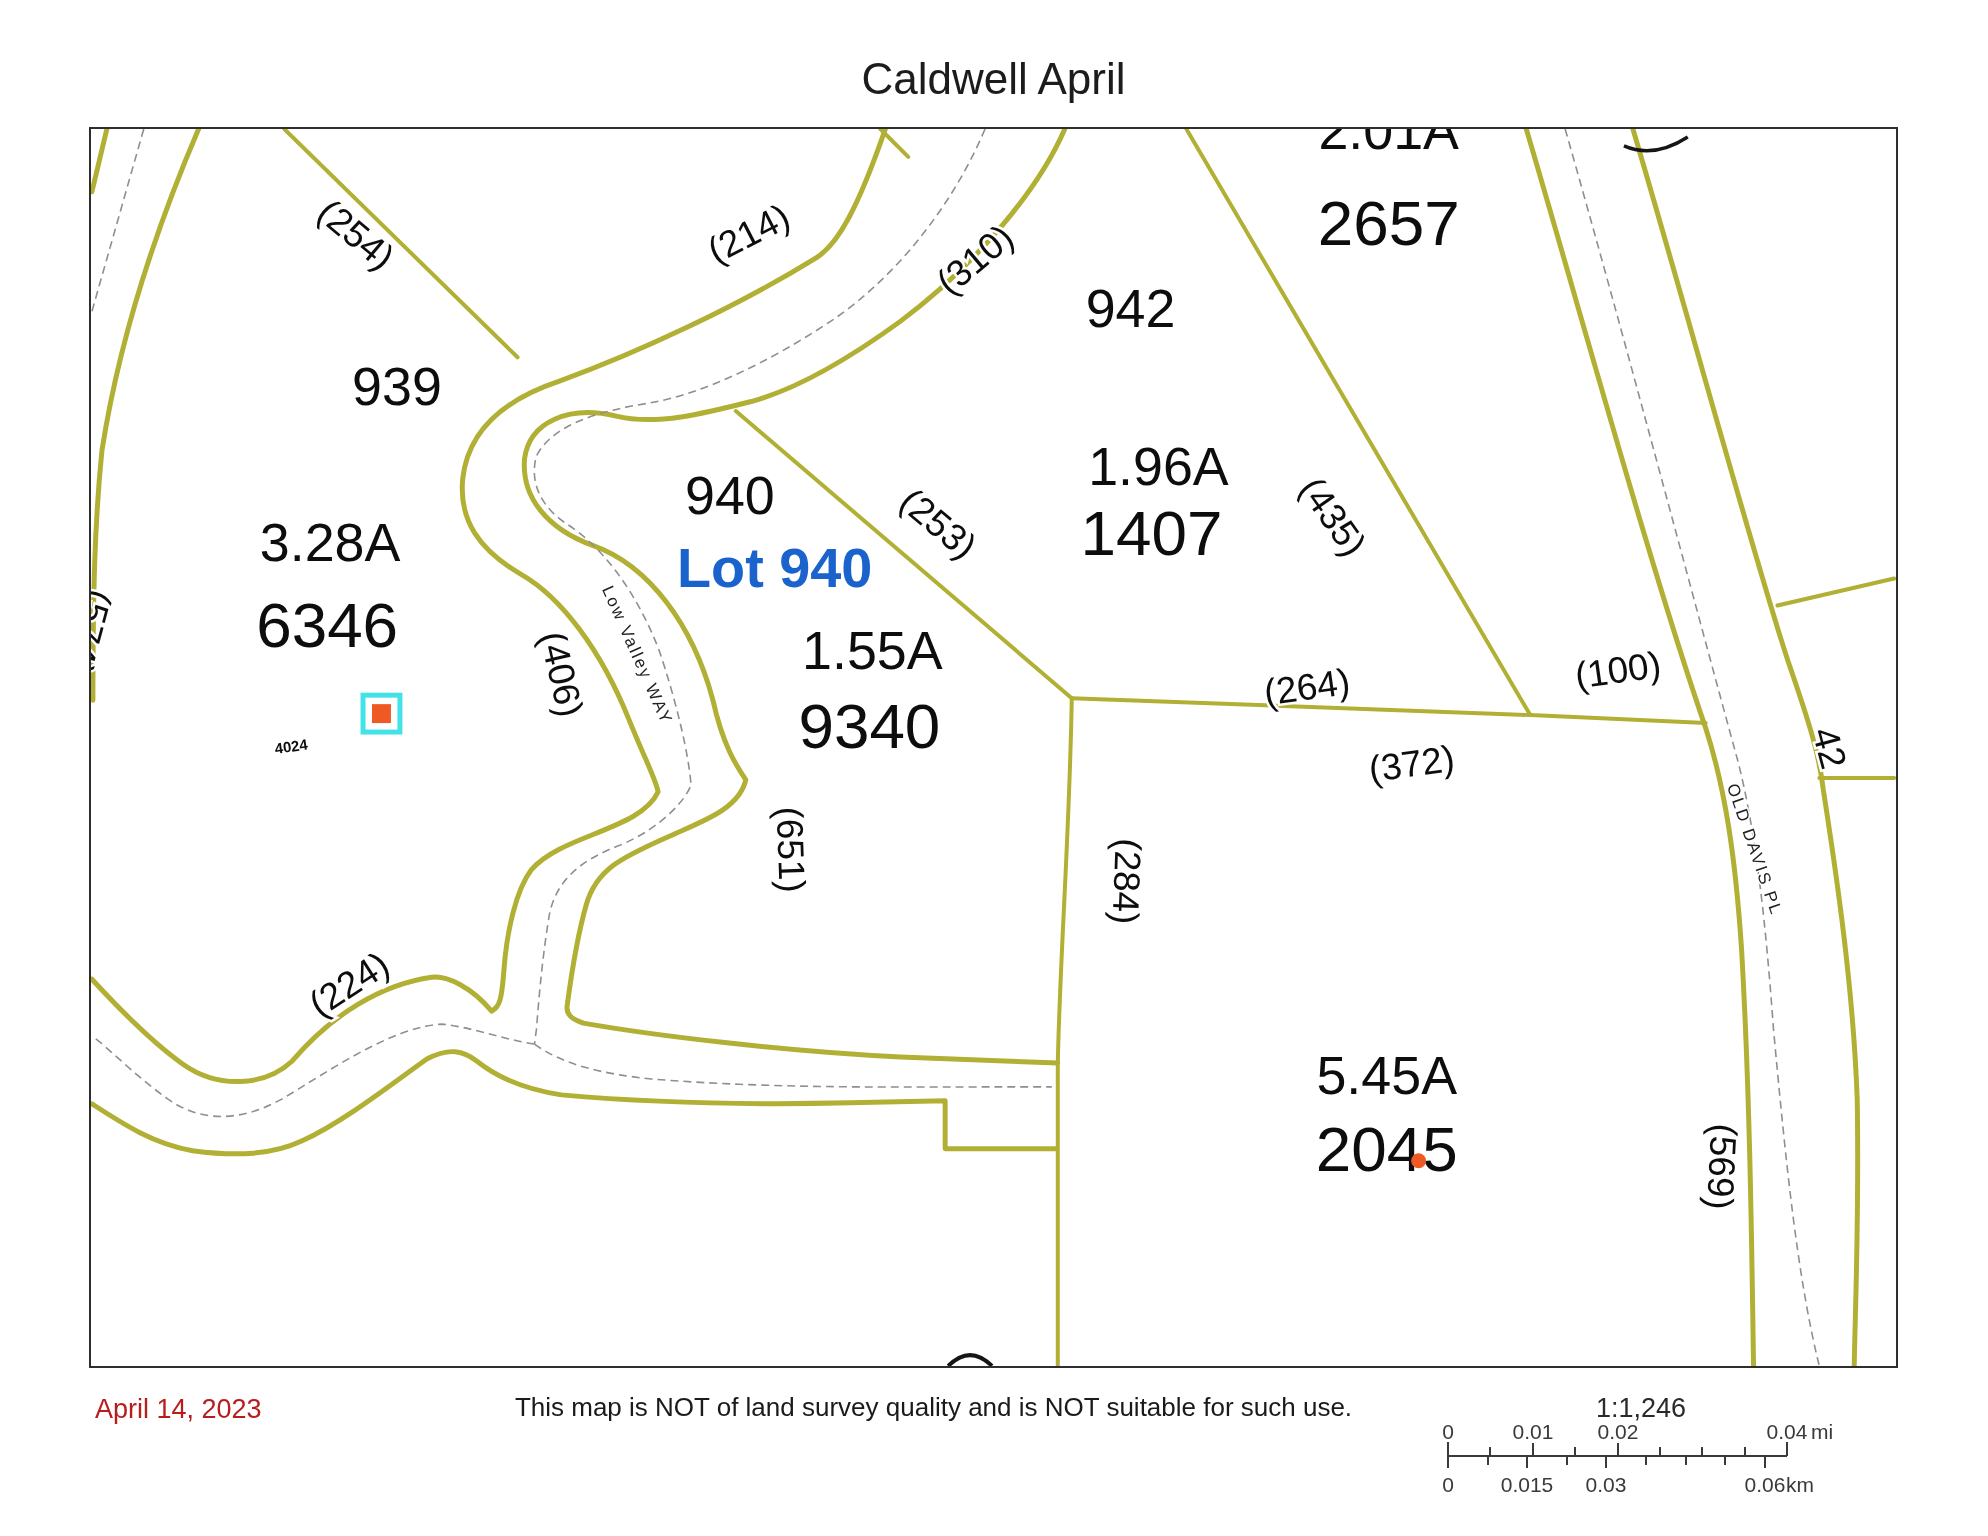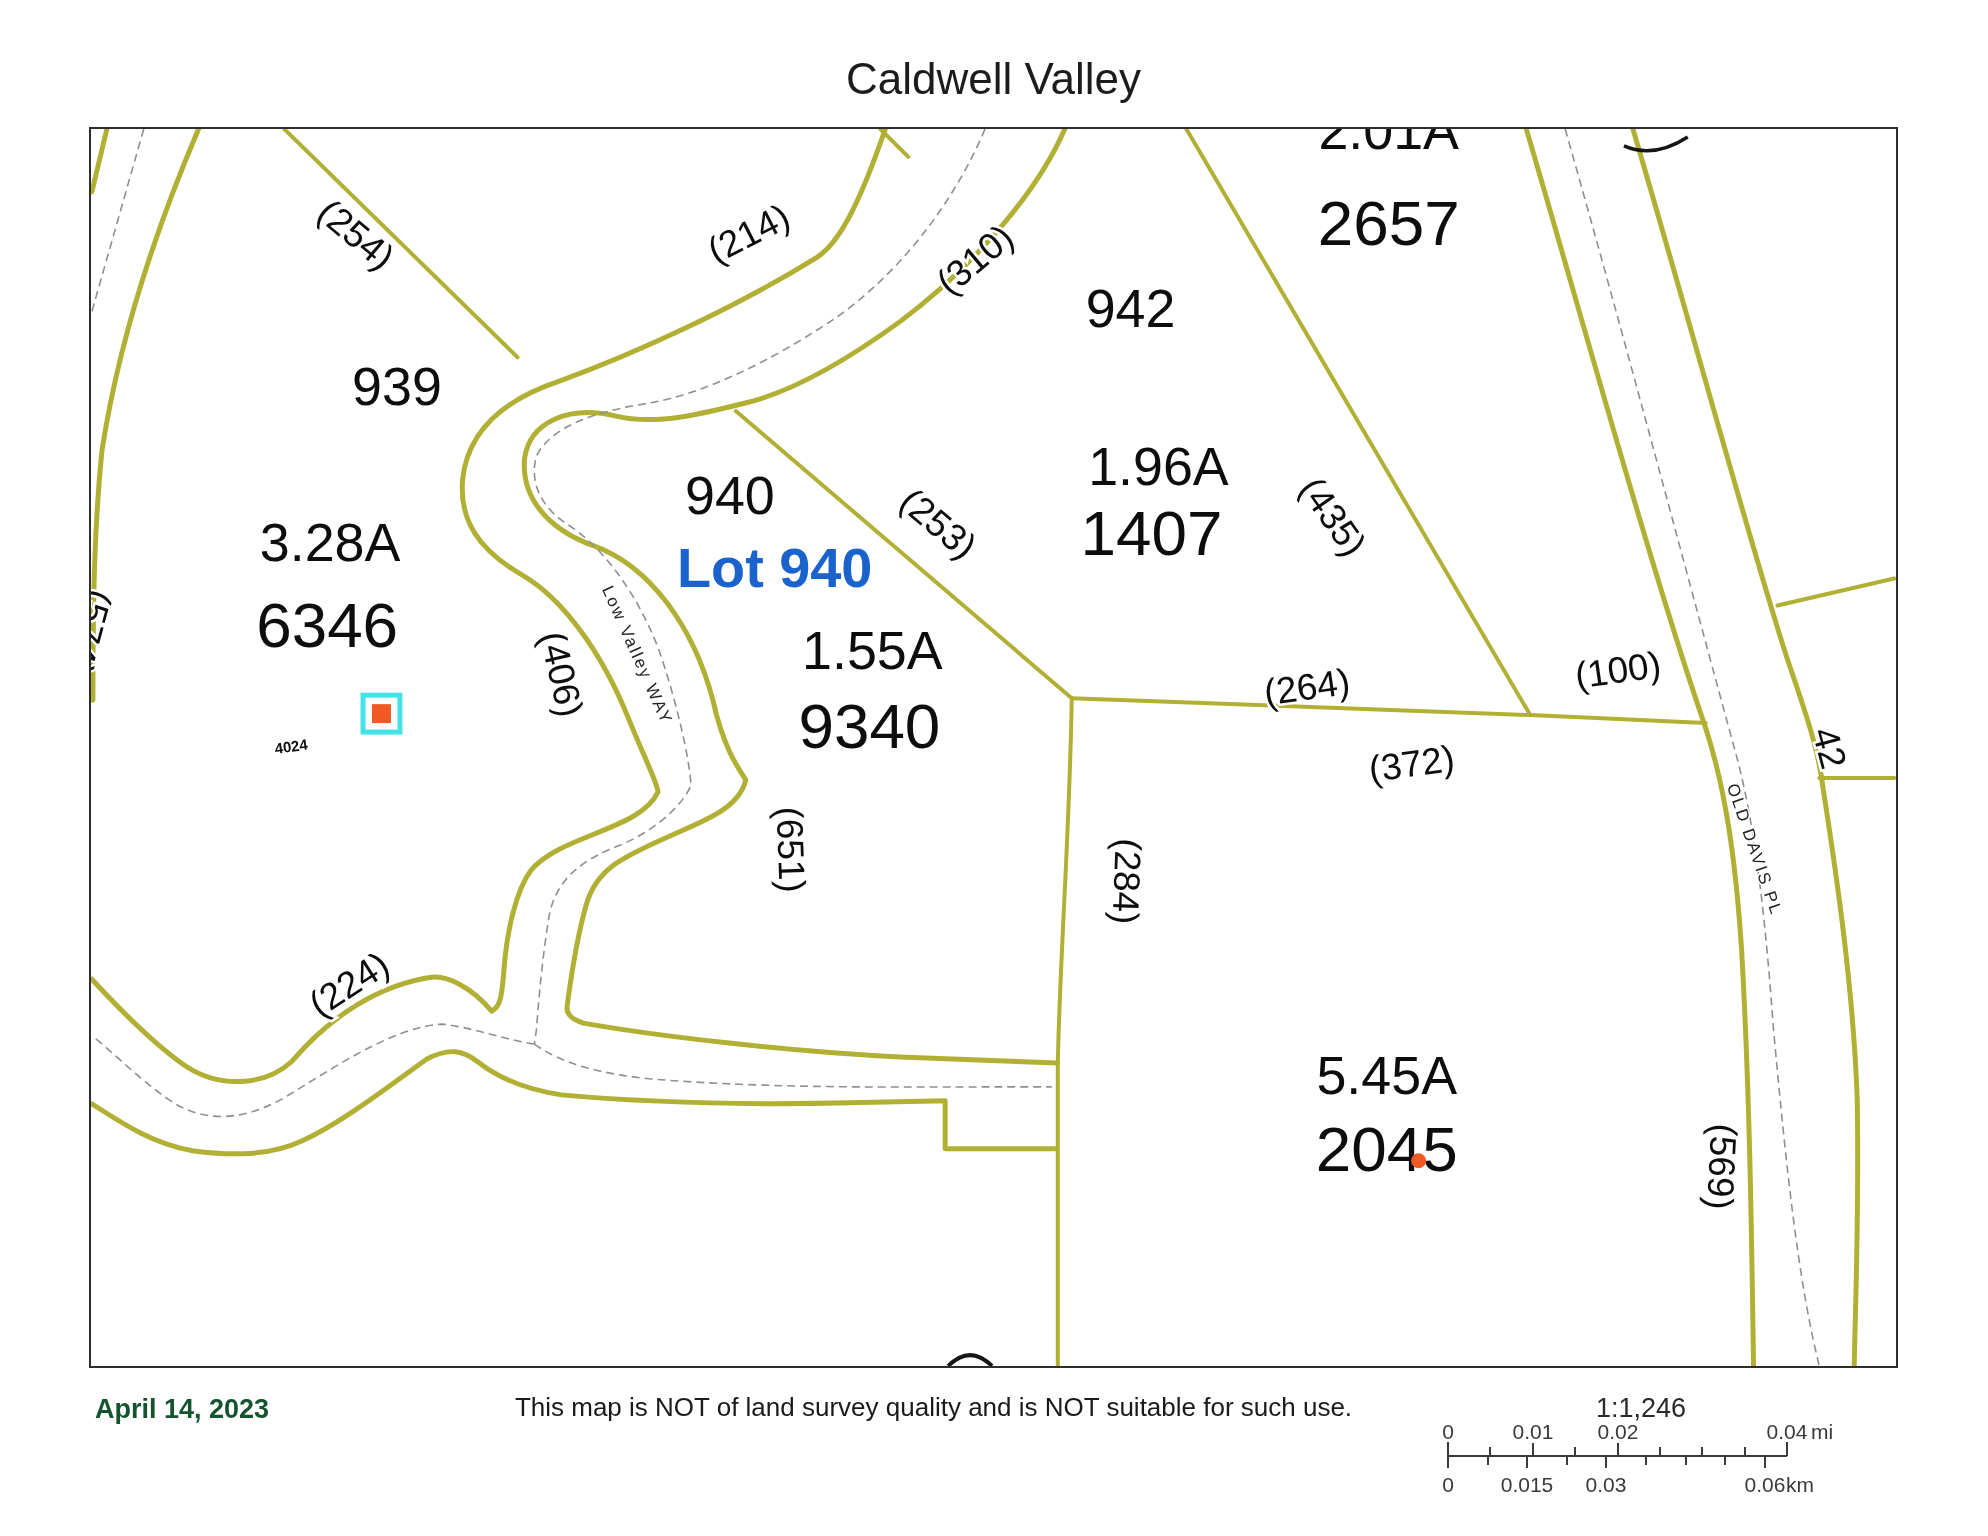--- a/index.html
+++ b/index.html
@@ -3,21 +3,21 @@
 <meta charset="utf-8">
 <style>
   html,body{margin:0;padding:0;background:#fff;}
   .page{position:relative;width:1988px;height:1536px;background:#fff;overflow:hidden;
         font-family:"Liberation Sans",sans-serif;color:#111;}
   .map-title{position:absolute;left:89px;top:54px;width:1809px;text-align:center;
              font-size:44px;color:#1c1c1c;}
   .map-frame{position:absolute;left:89px;top:127px;width:1809px;height:1241px;
              border:2px solid #2e2e2e;background:#fff;box-sizing:border-box;}
   .map-frame svg{position:absolute;left:0;top:0;}
-  .footer-date{position:absolute;left:95px;top:1394px;font-size:27px;color:#14532d;font-weight:bold;}
+  .footer-date{position:absolute;left:95px;top:1394px;font-size:27px;color:#b91c1c;}
   .footer-disclaimer{position:absolute;left:89px;top:1392px;width:1689px;text-align:center;
                      font-size:26px;color:#1a1a1a;}
   .scalebar{position:absolute;left:1425px;top:1385px;width:475px;height:130px;}
   
   text{text-anchor:middle;dominant-baseline:central;fill:#0d0d0d;}
   .seg{font-size:37px;paint-order:stroke;stroke:#fff;stroke-width:5px;}
   .lotnum{font-size:54px;}
   .acre{font-size:54px;}
   .pid{font-size:64px;}
   .sel{font-size:56px;font-weight:700;fill:var(--accent_blue,#1a63cc);paint-order:stroke;stroke:#fff;stroke-width:4px;}
@@ -29,21 +29,21 @@
   .blk{stroke:#161616;fill:none;}
   .sc-txt{font-size:21px;fill:#3a3a3a;}
   .sc-ratio{font-size:27px;fill:#2a2a2a;}
   .sc-line{stroke:#3a3a3a;stroke-width:2;fill:none;}
 </style>
 </head>
 <body>
 
 <div class="page">
 
-  <div class="map-title">Caldwell Valley</div>
+  <div class="map-title">Caldwell April</div>
 
   <div class="map-frame">
     <svg width="1805" height="1237" viewBox="89 127 1809 1241">
 
       <g>
         <path class="olive" d="M 104,127 L 89,190"></path>
         <path class="grayline" d="M 141,127 L 89,310"></path>
         <path class="olive" d="M 196,127 C 152,230 116,340 99,450 C 92,520 90,590 90,700"></path>
       </g>
 

